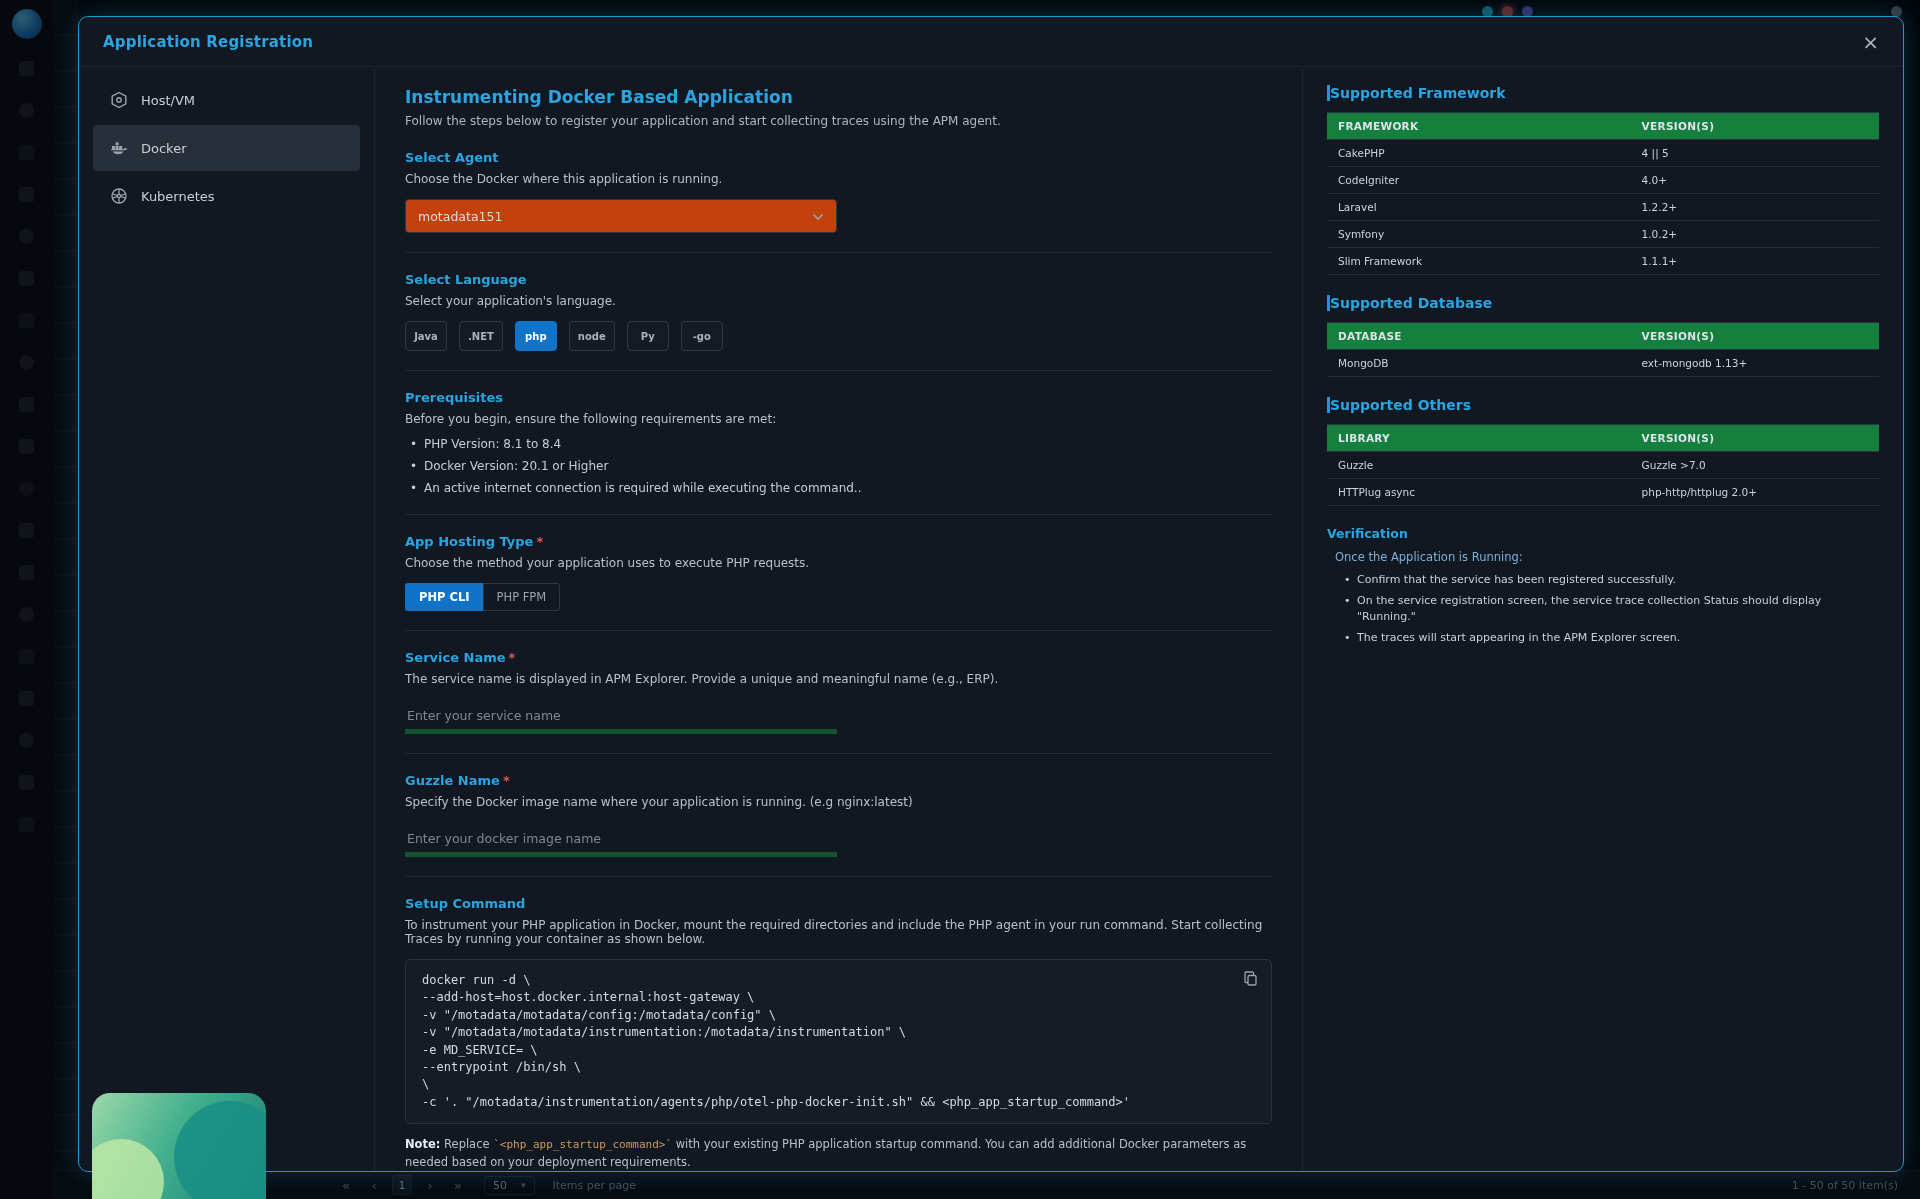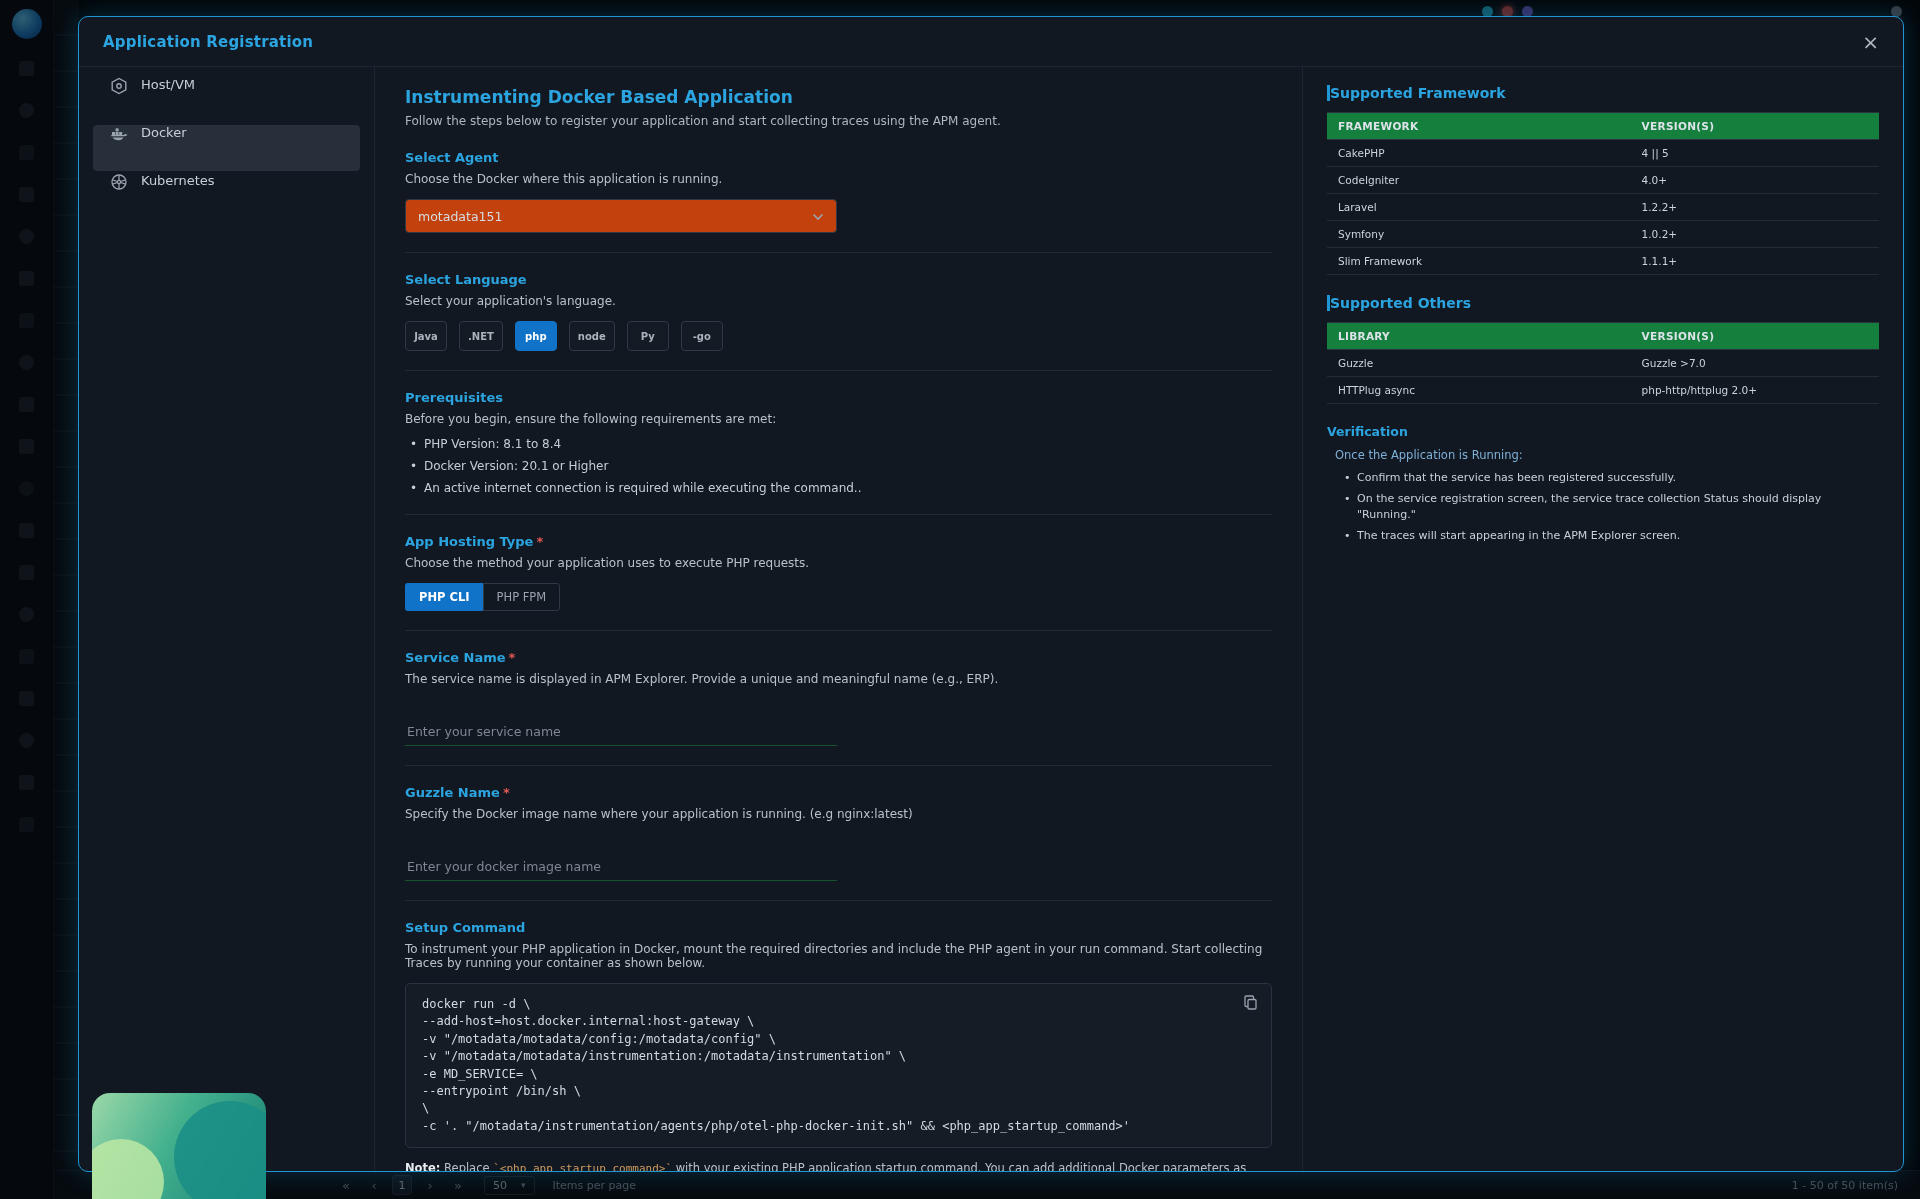--- a/index.html
+++ b/index.html
@@ -49,21 +49,21 @@
     background:#111821;border:1px solid #1f97d4;border-radius:10px;overflow:hidden;
     box-shadow:0 0 26px rgba(31,151,212,.28);display:flex;flex-direction:column;}
   .modal-header{height:50px;flex:0 0 50px;display:flex;align-items:center;justify-content:space-between;
     padding:0 24px;border-bottom:1px solid #1d2630;}
   .modal-title{color:#2ba4e0;font-size:15px;font-weight:600;letter-spacing:.2px;}
   .close{background:none;border:none;color:#aeb6bf;font-size:20px;line-height:1;cursor:pointer;font-family:inherit;}
   .modal-body{flex:1;display:flex;min-height:0;}
 
   
   .side{width:296px;flex:0 0 296px;padding:10px 14px;border-right:1px solid #1d2630;}
-  .side-item{display:flex;align-items:flex-start;gap:13px;height:46px;padding:0 17px;border-radius:4px;
+  .side-item{display:flex;align-items:center;gap:13px;height:46px;padding:0 17px;border-radius:4px;
     color:#c7cfd8;font-size:13px;cursor:pointer;margin-bottom:2px;}
   .side-item.active{background:#272f3a;}
   .nicon{width:18px;height:18px;display:flex;align-items:center;justify-content:center;color:#9aa4ae;}
   .nicon svg{display:block}
 
   
   .content{flex:1;min-width:0;padding:20px 30px 0;border-right:1px solid #1d2630;overflow:hidden;}
   .content h1{color:#2ba4e0;font-size:17px;font-weight:600;}
   .subtext{color:#aeb6c0;font-size:12px;margin-top:7px;}
   .split{border:none;border-top:1px solid #222b35;margin:19px 0;}
@@ -83,21 +83,21 @@
   .bullets li{position:relative;padding-left:19px;color:#c6cdd6;font-size:12px;margin-bottom:8px;}
   .bullets li::before{content:"\2022";position:absolute;left:5px;top:0;color:#c6cdd6;}
 
   .segmented{margin-top:13px;display:flex;}
   .seg{height:28px;padding:0 13px;font-size:11.5px;display:flex;align-items:center;border:1px solid #2e3945;
     color:#9aa4ae;cursor:pointer;background:transparent;font-family:inherit;}
   .seg:first-child{border-radius:3px 0 0 3px;border-right:none;}
   .seg:last-child{border-radius:0 3px 3px 0;}
   .seg.selected{background:#1173c8;border-color:#1173c8;color:#fff;font-weight:700;}
 
-  .uinput{margin-top:32px;width:432px;background:transparent;border:none;border-bottom:1px solid #14532d;
+  .uinput{margin-top:16px;width:432px;background:transparent;border:none;border-bottom:5px solid #14532d;
     color:#737373;font-size:12.5px;padding:6px 2px;outline:none;font-family:inherit;display:block;}
   .uinput::placeholder{color:#7e8893;}
 
   .codeblock{margin-top:13px;position:relative;background:#151c26;border:1px solid #2a3440;border-radius:5px;
     padding:12px 46px 12px 16px;font-family:"DejaVu Sans Mono","Liberation Mono",monospace;
     font-size:12px;line-height:1.45;color:#d3dae2;}
   .copy-btn{position:absolute;top:9px;right:11px;background:none;border:none;color:#9aa4ae;cursor:pointer;padding:2px;}
 
   .note{margin-top:12px;font-size:11.5px;color:#b8c0c9;line-height:1.55;max-width:880px;}
   .note b{color:#e8edf2;}
@@ -349,20 +349,41 @@
                 <td>1.0.2+</td>
               </tr>
             <tr>
                 <td>Slim Framework</td>
                 <td>1.1.1+</td>
               </tr>
           </tbody>
         </table>
       </section>
 
+      <section>
+        <div class="aside-heading">Supported Database</div>
+        <table class="atable">
+          <colgroup>
+              <col style="width:55%">
+              <col>
+            </colgroup>
+          <thead>
+              <tr>
+            <th>DATABASE</th>
+            <th>VERSION(S)</th>
+          </tr>
+            </thead>
+          <tbody>
+            <tr>
+                <td>MongoDB</td>
+                <td>ext-mongodb 1.13+</td>
+              </tr>
+          </tbody>
+        </table>
+      </section>
 
       <section>
         <div class="aside-heading">Supported Others</div>
         <table class="atable">
           <colgroup>
               <col style="width:55%">
               <col>
             </colgroup>
           <thead>
               <tr>

